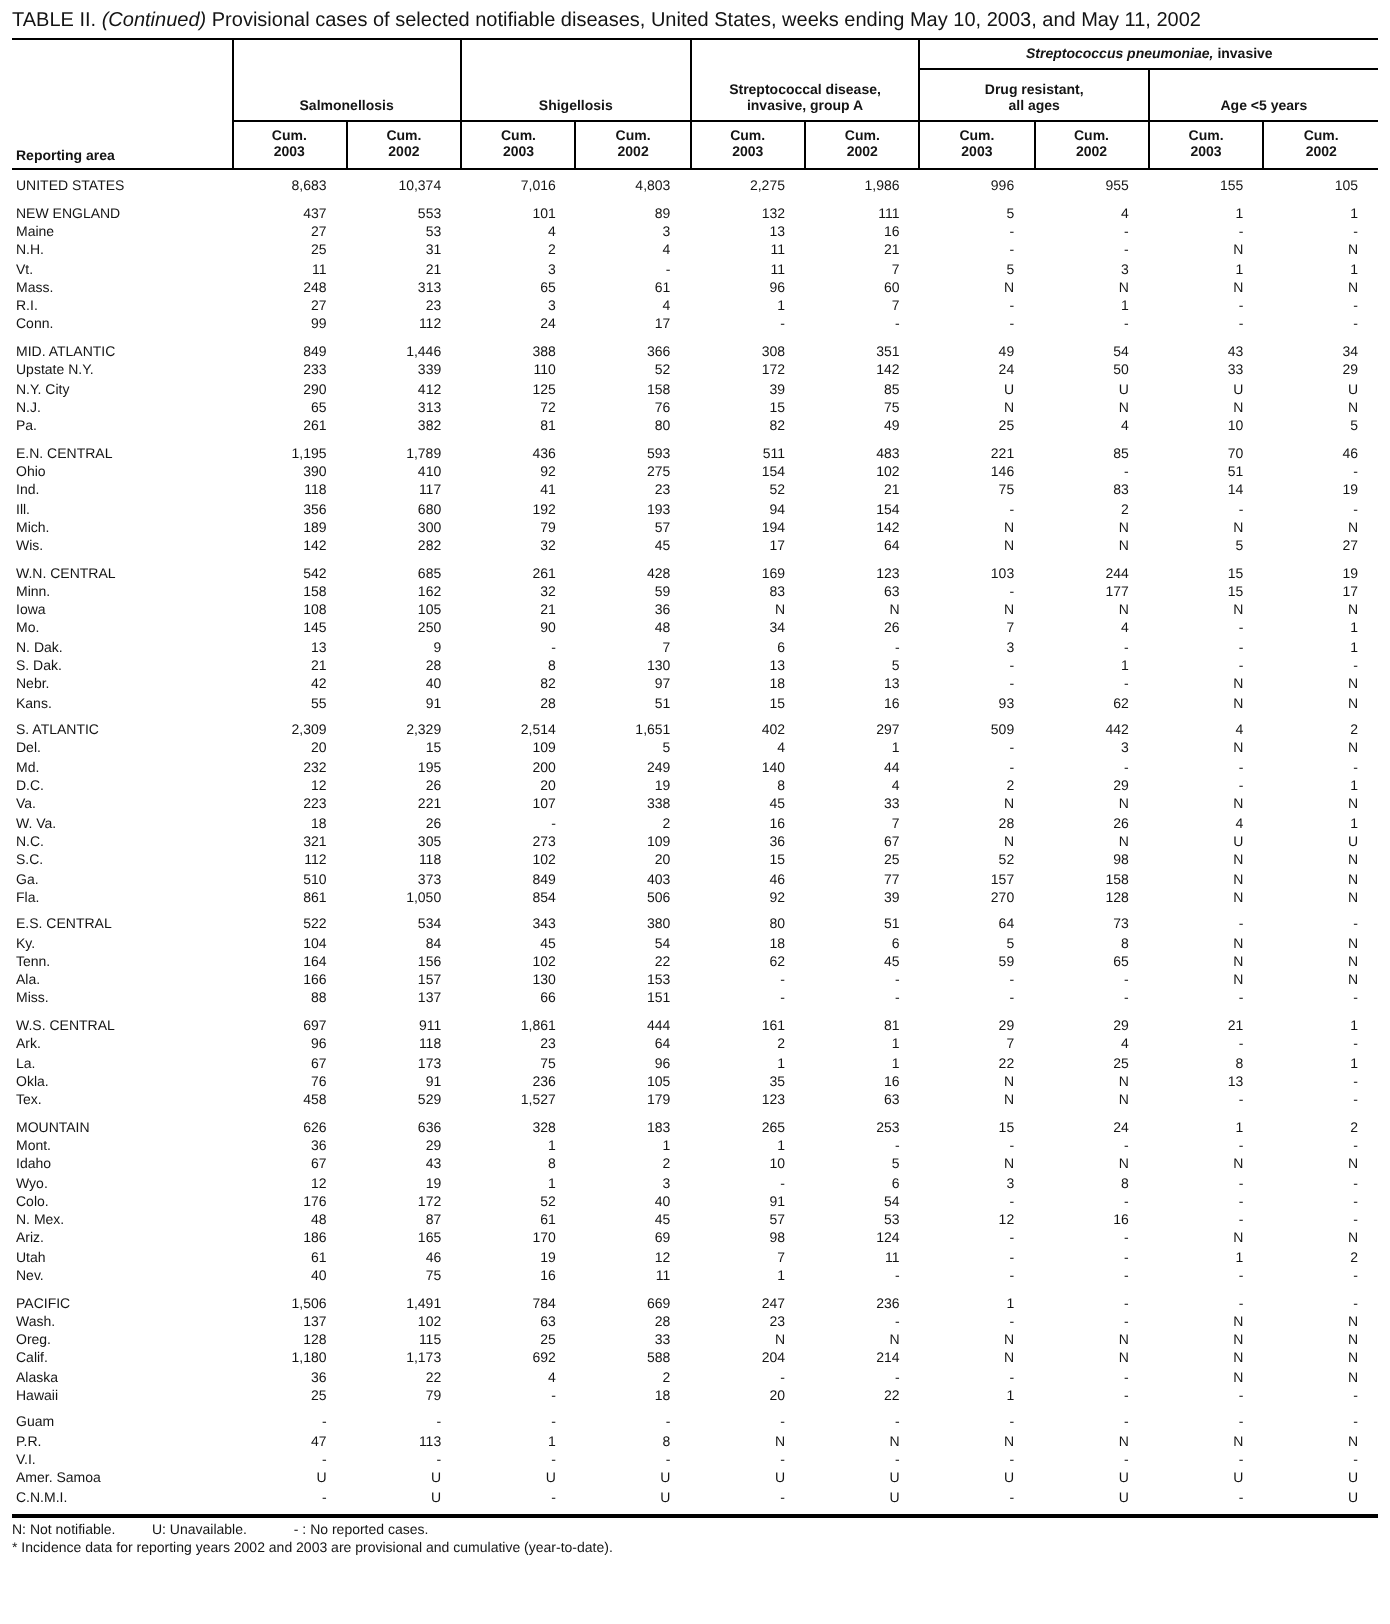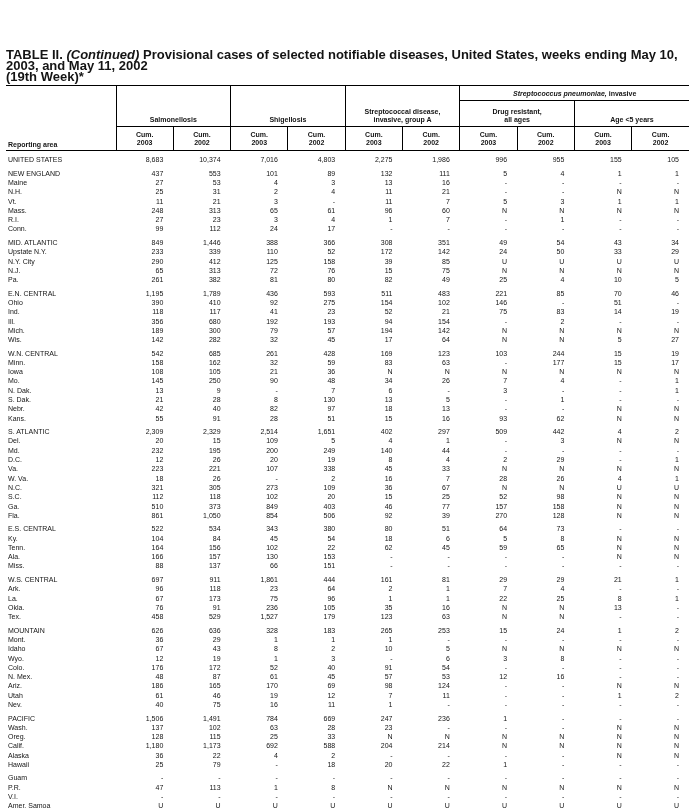--- a/index.html
+++ b/index.html
@@ -1,18 +1,18 @@
 <!DOCTYPE html>
 <html><head>
 <meta charset="utf-8">
 <style>
   html,body{margin:0;padding:0;background:#fff;}
   body{width:695px;height:812px;font-family:"Liberation Sans","DejaVu Sans",sans-serif;color:#141414;overflow:hidden;}
   .page{padding:5px 6px 0 6px;}
-  .title{font-size:13px;font-weight:bold;line-height:11px;letter-spacing:0;margin-top:44px;}
+  .title{font-size:10px;font-weight:normal;line-height:11px;letter-spacing:0;}
   .title .cont{font-style:italic;}
   table{border-collapse:collapse;table-layout:fixed;width:683px;margin-top:3px;border-top:1.5px solid #000;}
   col.c-area{width:110px;}
   col.c-data{width:57.3px;}
   th{font-weight:bold;font-size:7px;padding:0;}
   .grp{text-align:center;vertical-align:bottom;border-bottom:1px solid #000;padding-bottom:2px;line-height:8px;}
   .bl{border-left:1px solid #000;}
   .area-hcell{vertical-align:bottom;text-align:left;padding:0 0 2px 2px;border-bottom:1.2px solid #000;}
   tr.hr1{height:15px;}
   tr.hr2 th{height:23px;}
@@ -31,21 +31,20 @@
 </style>
 </head>
 <body>
 
 <div class="page">
 
   <div class="title">
     <span>TABLE II.</span>
     <span class="cont">(Continued)</span>
     <span>Provisional cases of selected notifiable diseases, United States, weeks ending May 10, 2003, and May 11, 2002</span>
-    <div>(19th Week)*</div>
   </div>
 
   <table>
     <colgroup>
       <col class="c-area">
       <col class="c-data">
         <col class="c-data">
         <col class="c-data">
         <col class="c-data">
         <col class="c-data">

